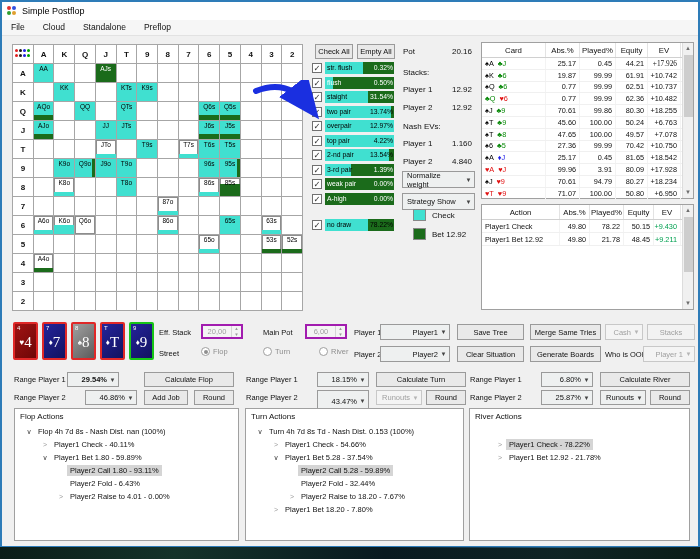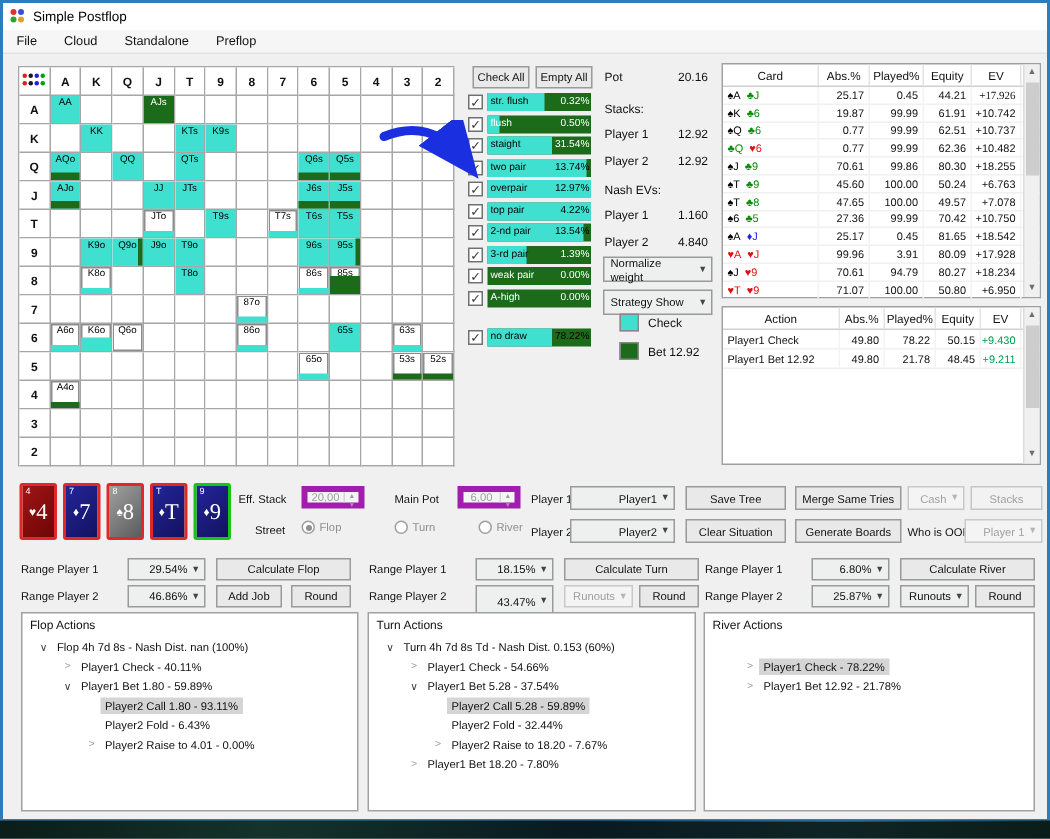--- a/index.html
+++ b/index.html
@@ -60,21 +60,21 @@
   .ev-green{color:#00a050 !important;}
   
   .pcard{position:absolute;width:25px;height:38px;border-radius:2px;color:#fff;}
   .pcard .tl{position:absolute;top:1px;left:2px;font-size:6px;}
   .pcard .mid{position:absolute;left:0;right:0;top:10px;text-align:center;font-size:15px;font-family:"Liberation Serif",serif;}
   .pcard .mid .s{font-size:8px;font-family:"Liberation Sans",sans-serif;vertical-align:2px;}
   
   .radio{position:absolute;display:flex;align-items:center;font-size:7.5px;color:#8f8f8f;}
   .radio .rc{width:9px;height:9px;border:1px solid #9f9f9f;border-radius:50%;background:#fff;margin-right:3px;position:relative;}
   .radio .rc.on::after{content:"";position:absolute;left:2px;top:2px;width:4px;height:4px;border-radius:50%;background:#8f8f8f;}
-  .spinner{position:absolute;height:15px;background:#f4f4f4;border:4px solid #a21caf;display:flex;}
+  .spinner{position:absolute;height:15px;background:#f4f4f4;border:2px solid #a21caf;display:flex;}
   .spinner .sv{flex:1;font-size:7.5px;color:#9f9f9f;display:flex;align-items:center;justify-content:center;}
   .spinner .sa{width:10px;display:flex;flex-direction:column;border-left:1px solid #d5d5d5;}
   .spinner .sa i{flex:1;font-style:normal;font-size:4.5px;color:#9b9b9b;text-align:center;line-height:6px;}
   .slabel{position:absolute;font-size:7.5px;color:#111;}
   
   .tree{position:absolute;background:#fff;border:1px solid #a0a0a0;overflow:hidden;}
   .tree .ttl{position:absolute;left:5px;top:3px;font-size:8px;color:#111;}
   .titem{position:absolute;height:13px;display:flex;align-items:center;white-space:nowrap;font-size:7.5px;color:#111;}
   .titem .chev{width:12px;text-align:center;font-size:7px;color:#9a9a9a;}
   .titem .chev.open{color:#3c3c3c;}
@@ -774,21 +774,21 @@
       </span>
   </div>
   <span class="slabel" style="left:261px;top:326px;">Main Pot</span>
   <div class="spinner" style="left:303px;top:322px;width:42px;">
     <span class="sv">6,00</span>
     <span class="sa">
         <i>▲</i>
         <i>▼</i>
       </span>
   </div>
-  <span class="slabel" style="left:168px;top:347px;">Street</span>
+  <span class="slabel" style="left:157px;top:347px;">Street</span>
   <div id="street-radios">
       <div class="radio" style="left: 199px; top: 345px;">
         <span class="rc on"></span>
         <span>Flop</span>
       </div>
       <div class="radio" style="left: 261px; top: 345px;">
         <span class="rc"></span>
         <span>Turn</span>
       </div>
       <div class="radio" style="left: 317px; top: 345px;">
@@ -818,21 +818,21 @@
   <div class="btn" style="left:455px;top:344px;width:67px;height:16px;">Clear Situation</div>
   <div class="btn" style="left:528px;top:344px;width:71px;height:16px;">Generate Boards</div>
   <span class="slabel" style="left:603px;top:348px;">Who is OOP:</span>
   <div class="combo disabled" style="left:641px;top:344px;width:52px;height:16px;">
     <span class="ct">Player 1</span>
       <span class="ca">▼</span>
   </div>
 
   <div id="range-groups">
       <span class="slabel" style="left: 12px; top: 373px;">Range Player 1</span>
-      <div class="combo" style="left: 83px; top: 370px; width: 52px; height: 15px;">
+      <div class="combo" style="left: 65px; top: 370px; width: 52px; height: 15px; font-weight: bold;">
         <span class="ct">29.54%</span>
         <span class="ca">▼</span>
       </div>
       <div class="btn" style="left: 142px; top: 370px; width: 90px; height: 15px;">Calculate Flop</div>
       <span class="slabel" style="left: 12px; top: 391px;">Range Player 2</span>
       <div class="combo" style="left: 83px; top: 388px; width: 52px; height: 15px;">
         <span class="ct">46.86%</span>
         <span class="ca">▼</span>
       </div>
       <div class="btn" style="left: 142px; top: 388px; width: 44px; height: 15px;">Add Job</div>
@@ -896,21 +896,21 @@
         </div>
         <div class="titem" style="top: 81px; left: 40px;">
           <span class="chev">&gt;</span>
           <span class="tl2">Player2 Raise to 4.01 - 0.00%</span>
         </div>
       </div>
       <div class="tree" style="left: 243px; top: 406px; width: 219px; height: 133px;">
         <div class="ttl">Turn Actions</div>
         <div class="titem" style="top: 16px; left: 8px;">
           <span class="chev open">∨</span>
-          <span class="tl2">Turn 4h 7d 8s Td - Nash Dist. 0.153 (60%)</span>
+          <span class="tl2">Turn 4h 7d 8s Td - Nash Dist. 0.153 (100%)</span>
         </div>
         <div class="titem" style="top: 29px; left: 24px;">
           <span class="chev">&gt;</span>
           <span class="tl2">Player1 Check - 54.66%</span>
         </div>
         <div class="titem" style="top: 42px; left: 24px;">
           <span class="chev open">∨</span>
           <span class="tl2">Player1 Bet 5.28 - 37.54%</span>
         </div>
         <div class="titem" style="top: 55px; left: 40px;">

